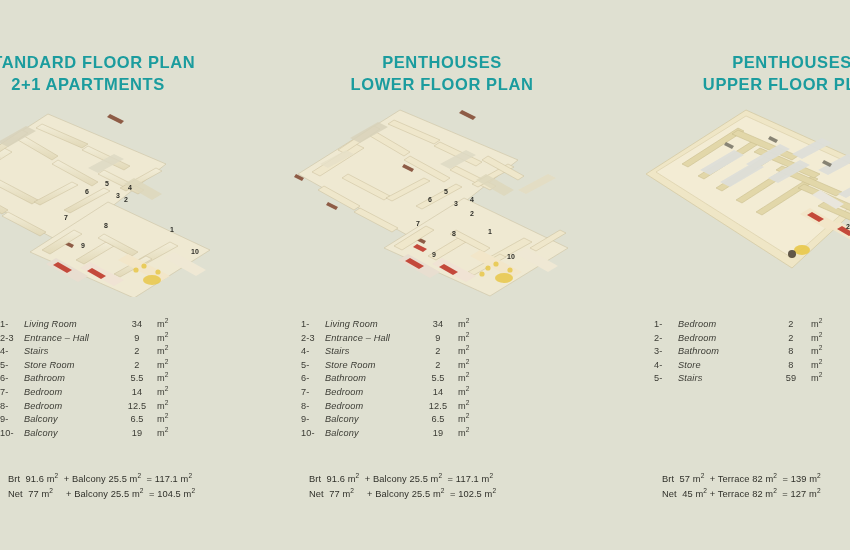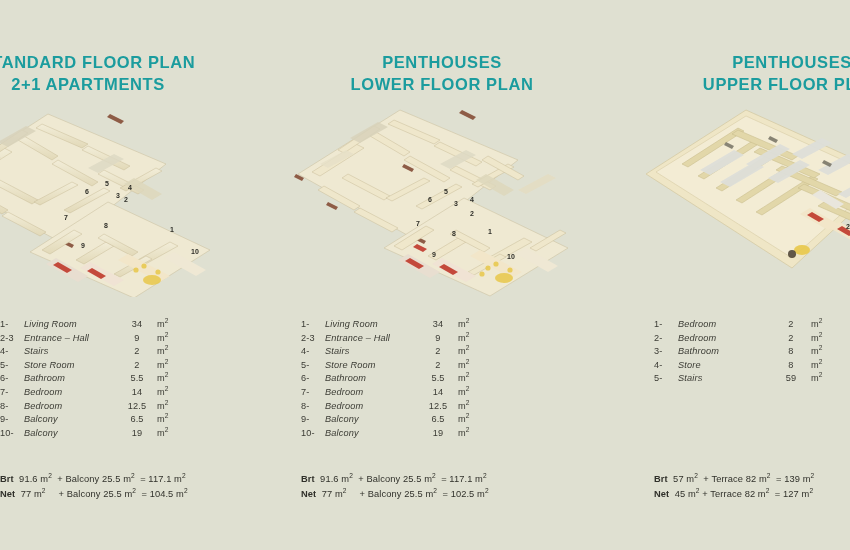--- a/index.html
+++ b/index.html
@@ -86,21 +86,21 @@
     top: 472px;
     font-size: 9.3px;
     color: #30302a;
     line-height: 14.5px;
     white-space: nowrap;
     letter-spacing: .1px;
   }
   .col-left .summary  { left: 62px; }
   .col-mid .summary   { left: 9px; }
   .col-right .summary { left: 12px; }
-  .summary .lbl { font-weight: bold; }
+  .summary .lbl { font-weight: normal; padding-left: 8px; }
   .summary .row { display: block; }
   .sp { display: inline-block; width: 5px; }
 
   
   .watermark {
     position: absolute;
     left: 292px;
     top: 258px;
     width: 300px;
     text-align: center;

